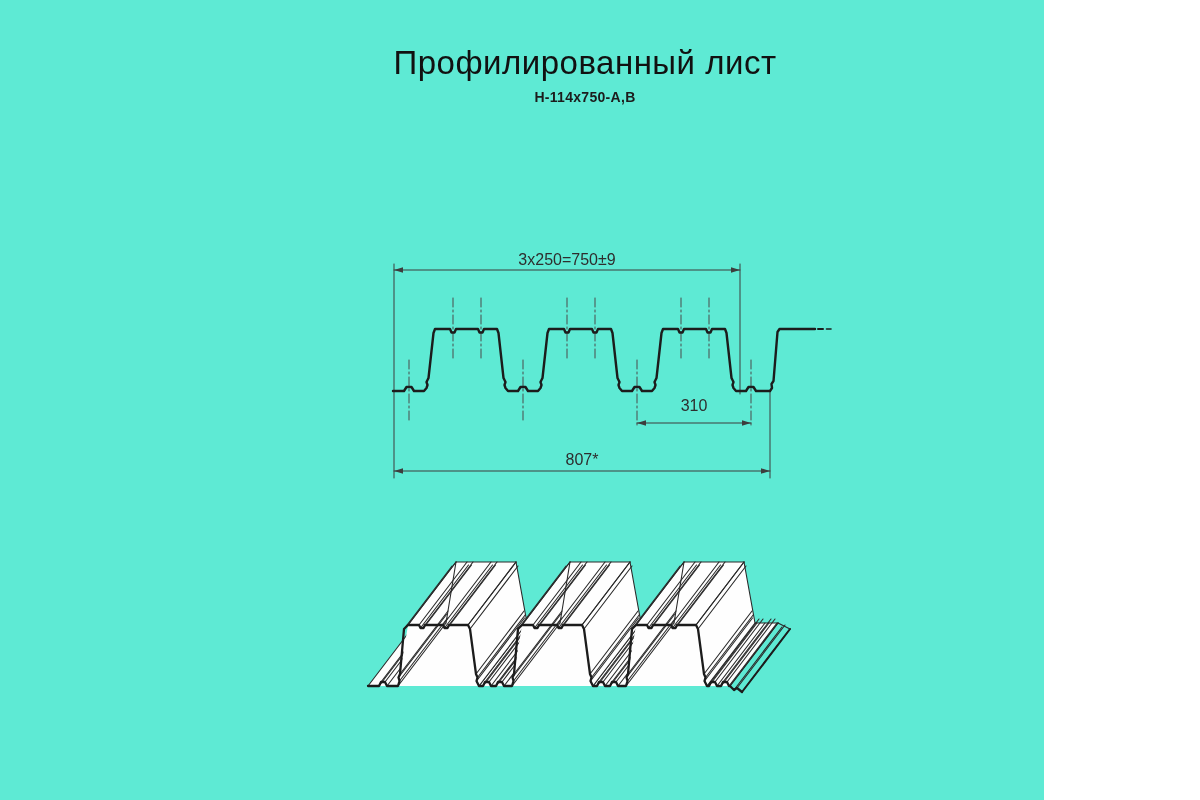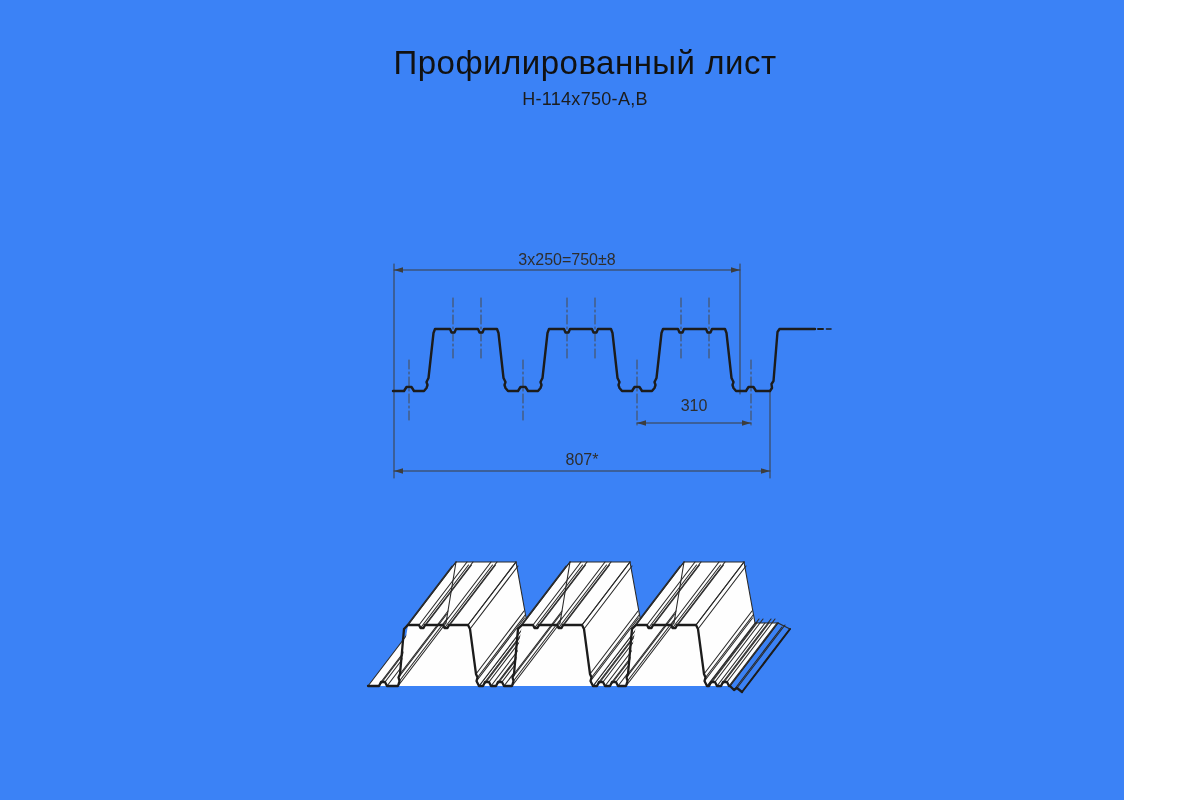--- a/index.html
+++ b/index.html
@@ -1,32 +1,32 @@
 <!DOCTYPE html>
 <html><head>
 <meta charset="utf-8">
 <style>
   html,body{margin:0;padding:0;}
   .page{
     position:relative;
-    width:1124px;height:800px;
-    background:#3b82f6;
+    width:1044px;height:800px;
+    background:#5eead4;
     overflow:hidden;
     font-family:"Liberation Sans","DejaVu Sans",sans-serif;
   }
   .title{
     position:absolute;left:0;top:44px;width:1170px;
     text-align:center;
     font-size:33px;font-weight:500;color:#111;
     letter-spacing:0.5px;
   }
   .subtitle{
     position:absolute;left:0;top:89px;width:1170px;
     text-align:center;
-    font-size:18px;font-weight:400;color:#1c1c1c;
+    font-size:14px;font-weight:700;color:#1c1c1c;
     letter-spacing:0.3px;
   }
   #drawing{position:absolute;left:0;top:0;}
   .dim{
     position:absolute;
     transform:translate(-50%,-50%);
     font-size:16px;color:#2e2e2e;
     white-space:nowrap;
     background:transparent;
   }
@@ -192,16 +192,16 @@
         <line x1="730" y1="686" x2="778" y2="623" stroke="#2a2a2a" stroke-width="1.1" stroke-linecap="round"></line>
         <line x1="734" y1="690" x2="782" y2="627" stroke="#2a2a2a" stroke-width="1.1" stroke-linecap="round"></line>
         <line x1="737" y1="688" x2="785" y2="625" stroke="#2a2a2a" stroke-width="1.1" stroke-linecap="round"></line>
         <line x1="742" y1="692" x2="790" y2="629" stroke="#2a2a2a" stroke-width="1.1" stroke-linecap="round"></line>
         <line x1="742" y1="692" x2="790" y2="629" stroke="#1c1c1c" stroke-width="2" stroke-linecap="round"></line>
         <line x1="778" y1="623" x2="790" y2="629" stroke="#2a2a2a" stroke-width="1.1" stroke-linecap="round"></line>
         <path d="M368,686 L379,686 L381,682 L385,682 L387,686 L398,686 L399.5,681 L398.5,677.5 L400,674 L404,629 L408,625 L419,625 L420.5,628 L423.5,628 L425,625 L443,625 L444.5,628 L447.5,628 L449,625 L468,625 L470,629 L476,674 L477.5,677.5 L476.5,681 L479,686 L483,686 L485,682 L489,682 L491,686 L496,686 L498,682 L502,682 L504,686 L512,686 L513.5,681 L512.5,677.5 L514,674 L518,629 L522,625 L533,625 L534.5,628 L537.5,628 L539,625 L557,625 L558.5,628 L561.5,628 L563,625 L582,625 L584,629 L590,674 L591.5,677.5 L590.5,681 L593,686 L597,686 L599,682 L603,682 L605,686 L610,686 L612,682 L616,682 L618,686 L626,686 L627.5,681 L626.5,677.5 L628,674 L632,629 L636,625 L647,625 L648.5,628 L651.5,628 L653,625 L671,625 L672.5,628 L675.5,628 L677,625 L696,625 L698,629 L704,674 L705.5,677.5 L704.5,681 L707,686 L709,686 L711,682 L715,682 L717,686 L721,686 L723,682 L727,682 L729,686 L730,686 L734,690 L737,688 L742,692" fill="none" stroke="#1c1c1c" stroke-width="2.3" stroke-linejoin="round" stroke-linecap="round"></path>
       </g>
   </svg>
 
-  <div class="dim" id="dim-top" style="left:567px;top:260px;">3x250=750±8</div>
+  <div class="dim" id="dim-top" style="left:567px;top:260px;">3x250=750±9</div>
   <div class="dim" id="dim-250" style="left:694px;top:406px;">310</div>
   <div class="dim" id="dim-807" style="left:582px;top:460px;">807*</div>
 </div>
 
 </body></html>

